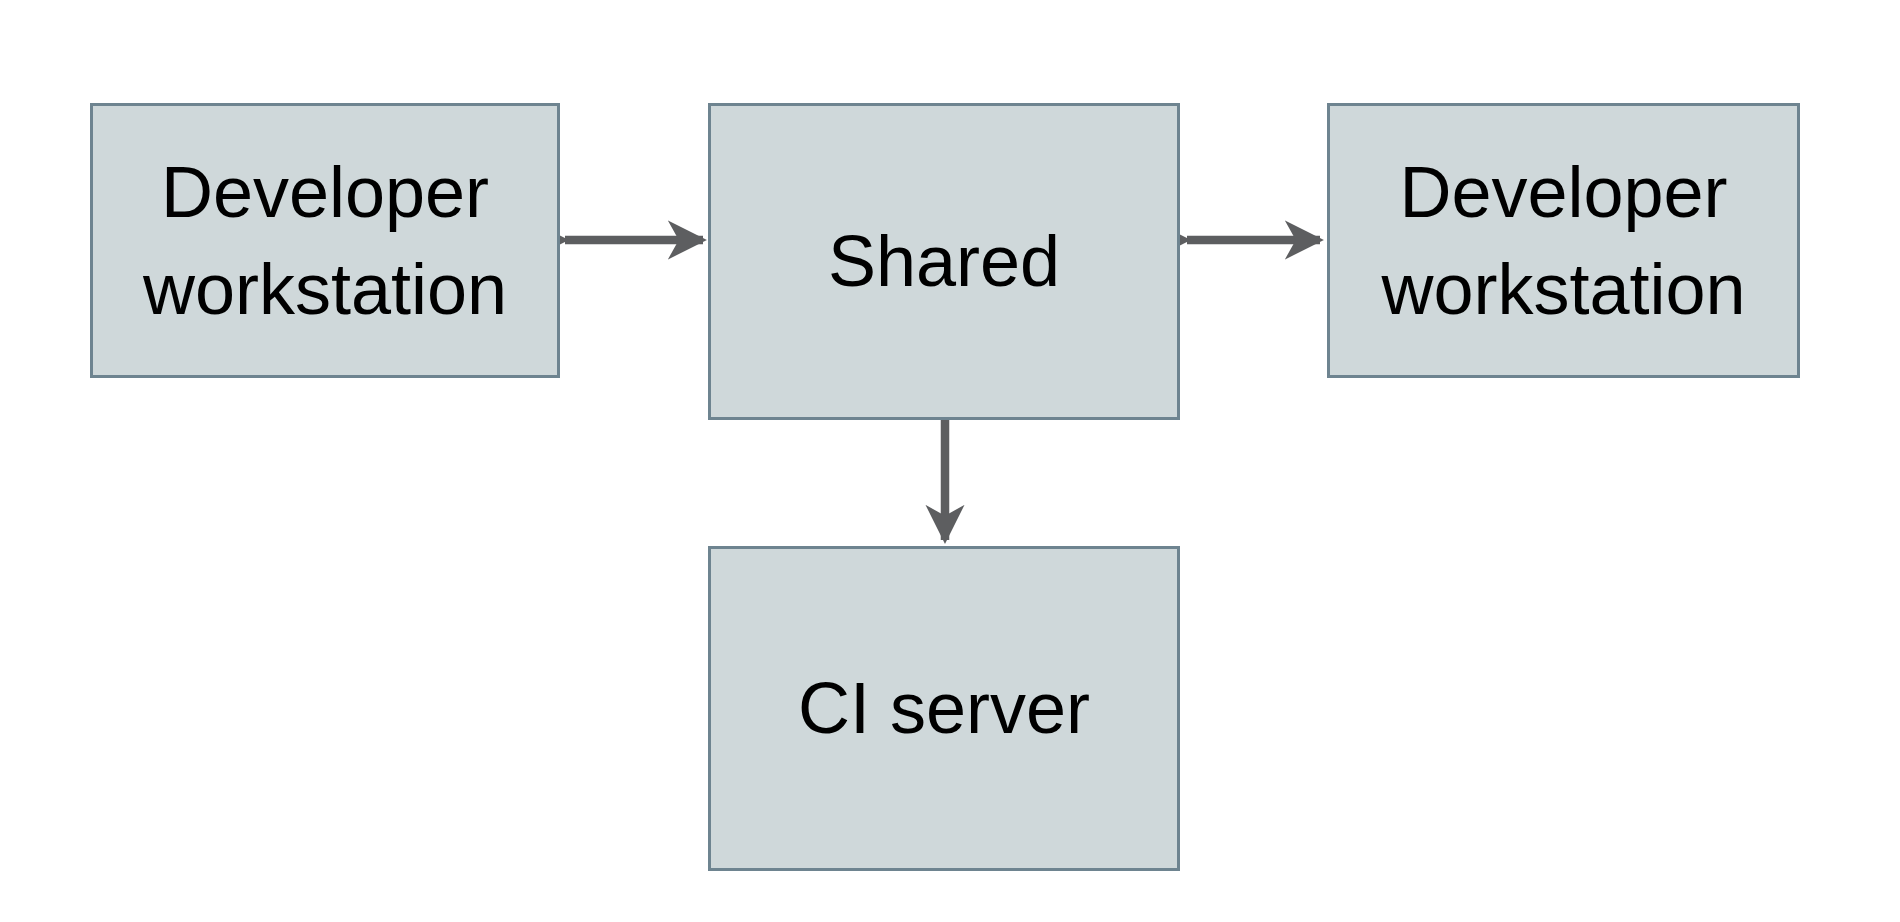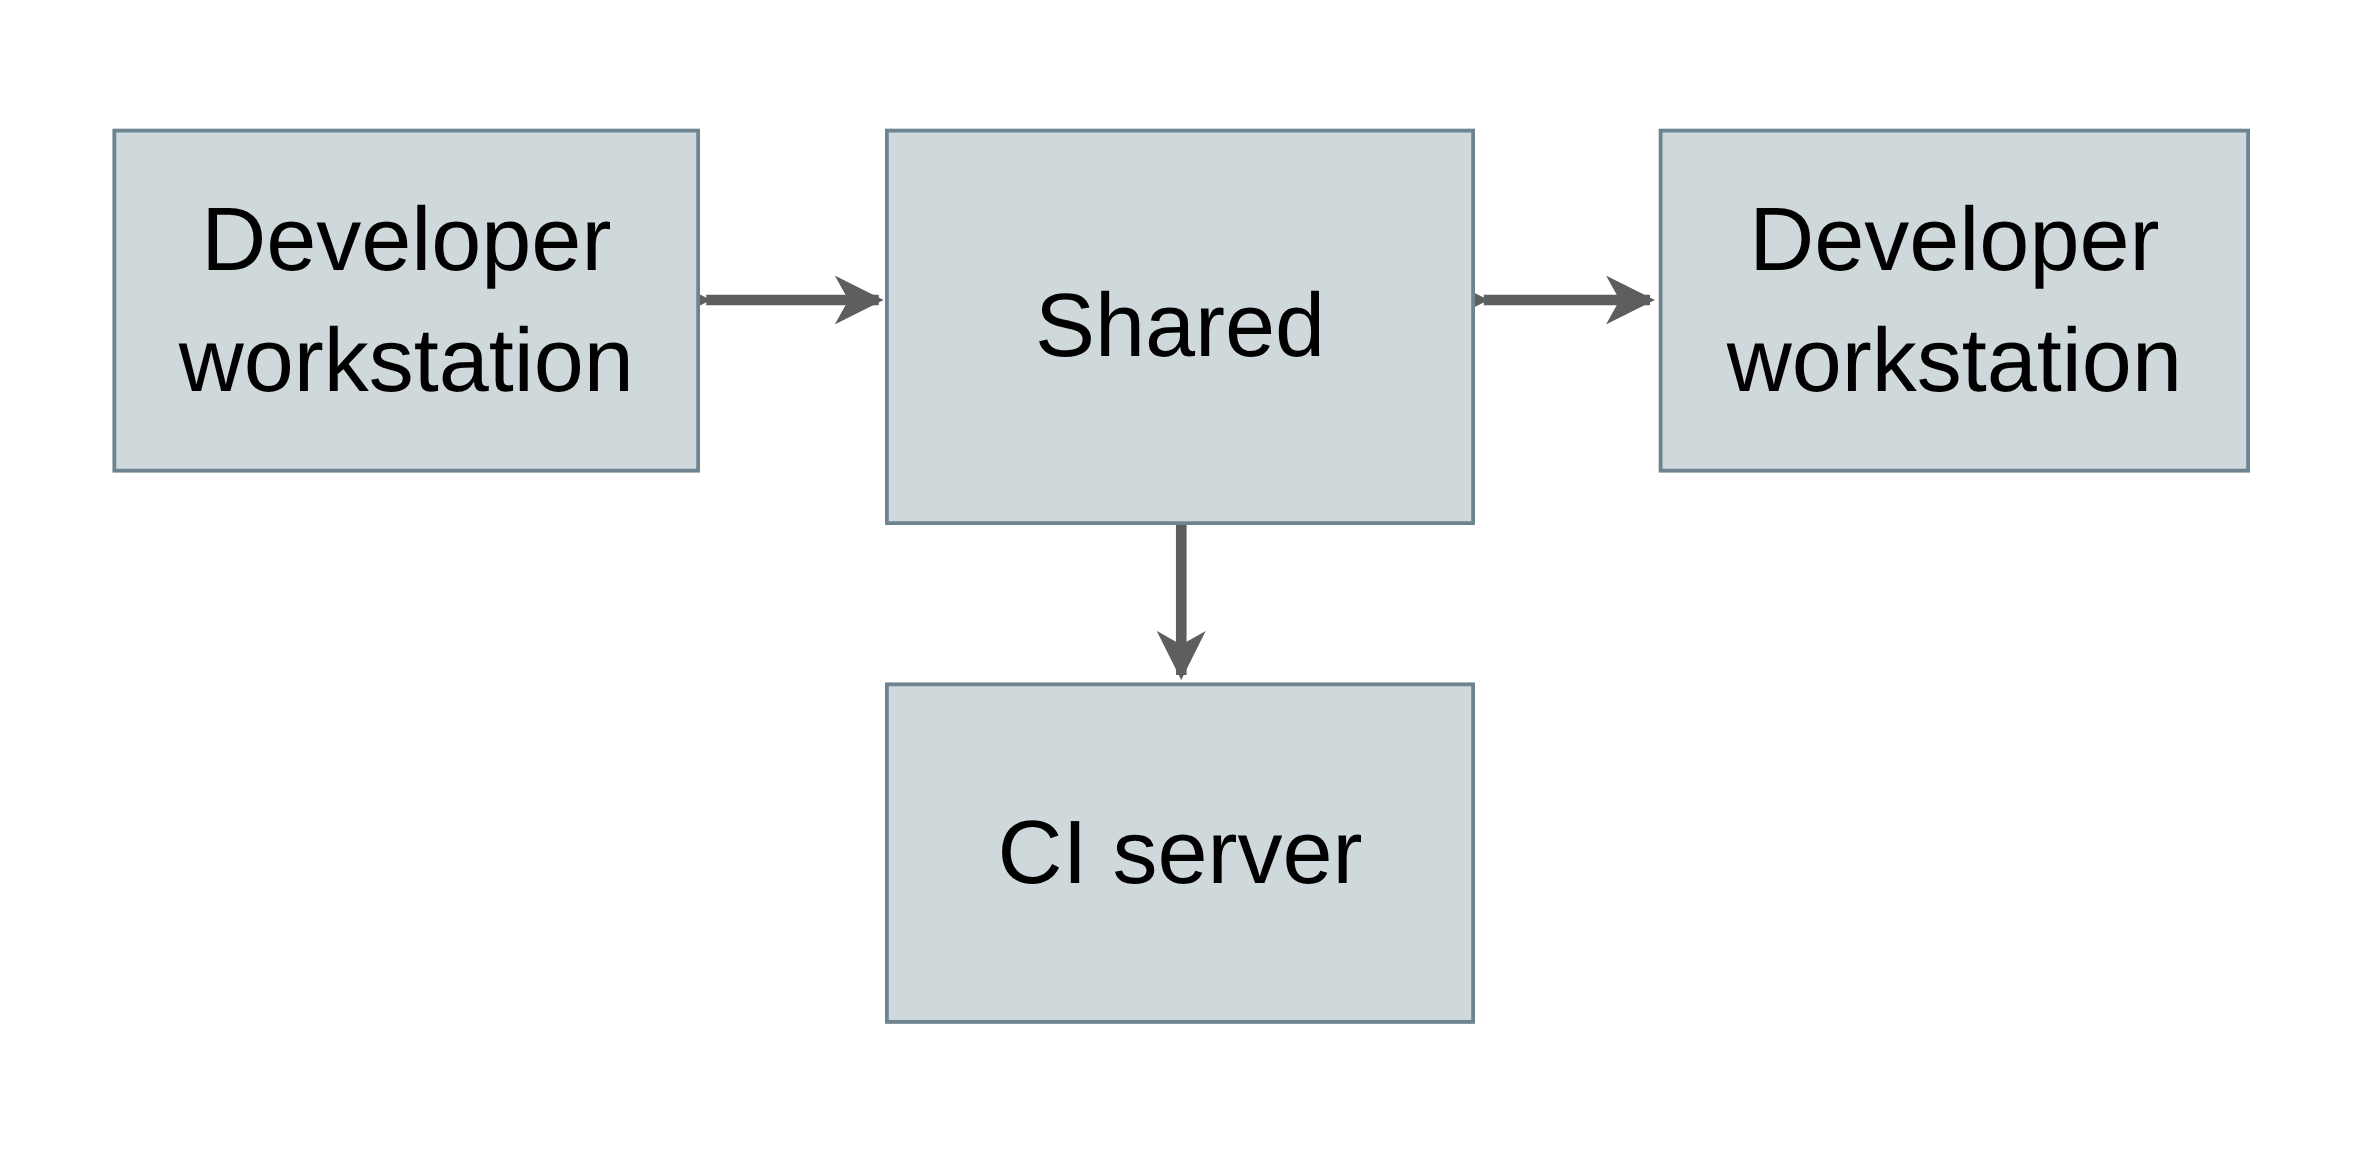--- a/index.html
+++ b/index.html
@@ -26,21 +26,21 @@
     justify-content: center;
     text-align: center;
     color: #000000;
     font-size: 72px;
     line-height: 97px;
     font-weight: 400;
   }
   #box-dev-left   { left: 90px;   top: 103px; width: 470px; height: 275px; }
   #box-cache      { left: 708px;  top: 103px; width: 472px; height: 317px; }
   #box-dev-right  { left: 1327px; top: 103px; width: 473px; height: 275px; }
-  #box-ci         { left: 708px;  top: 546px; width: 472px; height: 273px; }
+  #box-ci         { left: 708px;  top: 546px; width: 472px; height: 325px; }
   .arrow-layer {
     position: absolute;
     left: 0; top: 0;
     width: 1900px;
     height: 922px;
     pointer-events: none;
   }
   .connector {
     stroke: #5d5e60;
     stroke-width: 8.5;

